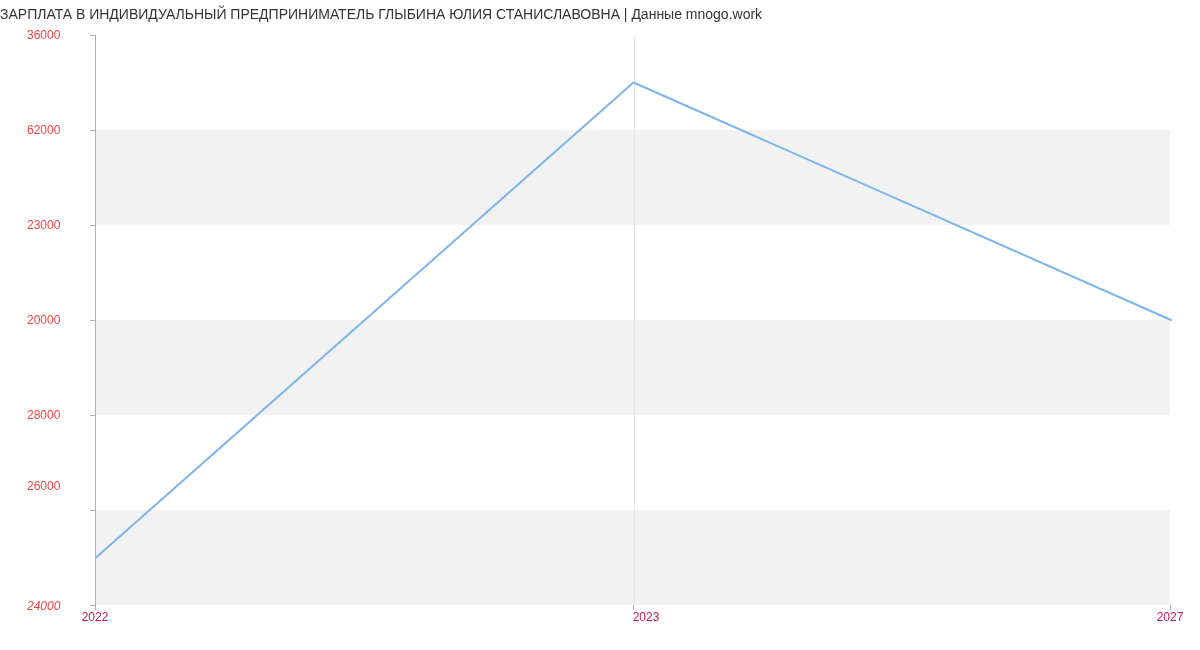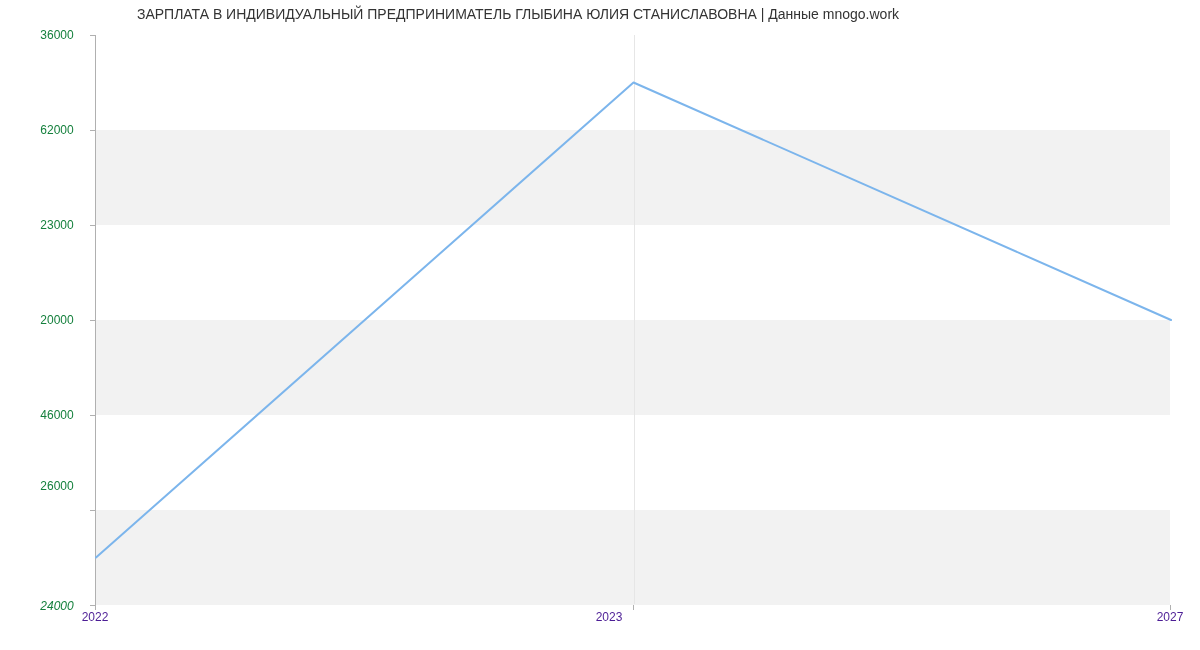--- a/index.html
+++ b/index.html
@@ -14,21 +14,20 @@
   .chart-wrap {
     position: relative;
     width: 1200px;
     height: 650px;
   }
   .title {
     position: absolute;
     top: 6px;
     left: 0;
     width: 1036px;
-    text-align: center;
     font-size: 14px;
     color: #333333;
     font-weight: 400;
   }
   .plot {
     position: absolute;
     left: 95px;
     top: 35px;
     width: 1075px;
     height: 570px;
@@ -47,37 +46,37 @@
     position: absolute;
     top: 0;
     bottom: 0;
     width: 0;
     border-left: 1px solid #e6e6e6;
   }
   .ytick-label {
     position: absolute;
     right: 1113px;
     width: 60px;
-    text-align: center;
+    text-align: left;
     font-size: 12px;
-    color: #15803d;
+    color: #ef4444;
     transform: translateY(-50%);
   }
   .ytick-mark {
     position: absolute;
     left: 90px;
     width: 5px;
     height: 1px;
     background: #b0b0b0;
   }
   .xtick-label {
     position: absolute;
     top: 610px;
     font-size: 12px;
-    color: #4c1d95;
+    color: #be185d;
     transform: translateX(-50%);
     white-space: nowrap;
   }
   .xtick-mark {
     position: absolute;
     top: 605px;
     width: 1px;
     height: 5px;
     background: #b0b0b0;
   }
@@ -103,39 +102,39 @@
 <div class="chart-wrap">
 
   <div class="title">ЗАРПЛАТА В ИНДИВИДУАЛЬНЫЙ ПРЕДПРИНИМАТЕЛЬ ГЛЫБИНА ЮЛИЯ СТАНИСЛАВОВНА | Данные mnogo.work</div>
 
   <div class="ytick-label" style="top:606px;font-style:italic;">24000</div>
   <div class="ytick-mark" style="top:605px;"></div>
 
   <div class="ytick-label" style="top:486px;">26000</div>
   <div class="ytick-mark" style="top:510px;"></div>
 
-  <div class="ytick-label" style="top:415px;">46000</div>
+  <div class="ytick-label" style="top:415px;">28000</div>
   <div class="ytick-mark" style="top:415px;"></div>
 
   <div class="ytick-label" style="top:320px;">20000</div>
   <div class="ytick-mark" style="top:320px;"></div>
 
   <div class="ytick-label" style="top:225px;">23000</div>
   <div class="ytick-mark" style="top:225px;"></div>
 
   <div class="ytick-label" style="top:130px;">62000</div>
   <div class="ytick-mark" style="top:130px;"></div>
 
   <div class="ytick-label" style="top:35px;">36000</div>
   <div class="ytick-mark" style="top:35px;"></div>
 
   <div class="xtick-label" style="left:95px;">2022</div>
   <div class="xtick-mark" style="left:95px;"></div>
 
-  <div class="xtick-label" style="left:609px;">2023</div>
+  <div class="xtick-label" style="left:646px;">2023</div>
   <div class="xtick-mark" style="left:632.5px;"></div>
 
   <div class="xtick-label" style="left:1170px;">2027</div>
   <div class="xtick-mark" style="left:1170px;"></div>
 
   <div class="plot">
 
     <div class="band" style="top:475px;height:95px;"></div>
     <div class="band" style="top:285px;height:95px;"></div>
     <div class="band" style="top:95px;height:95px;"></div>

